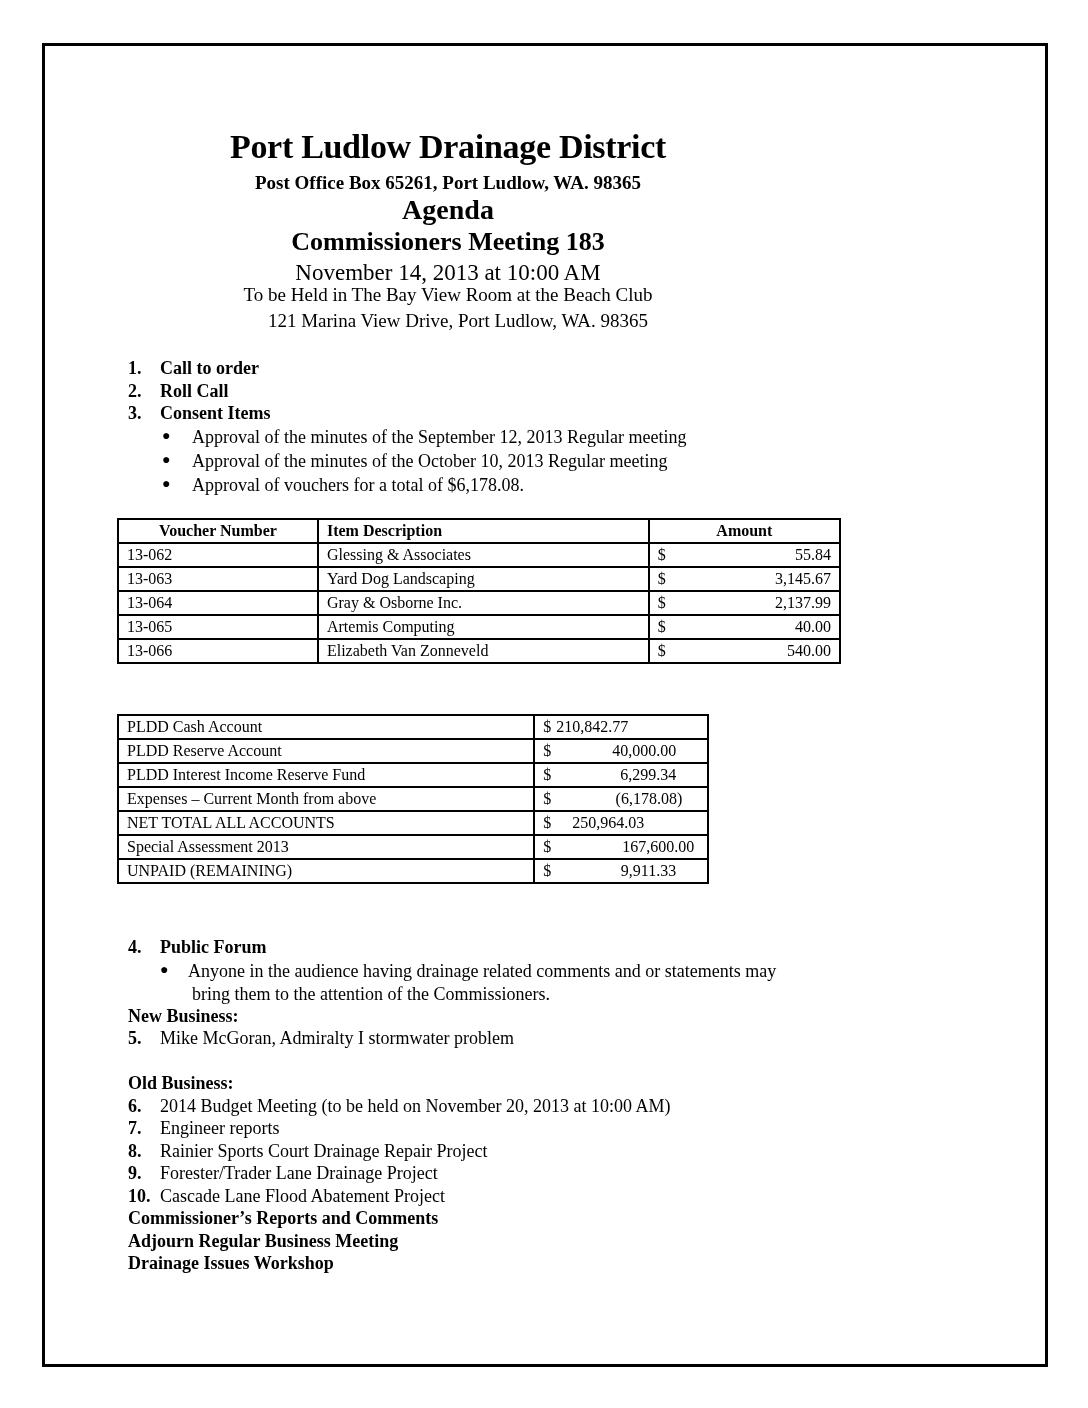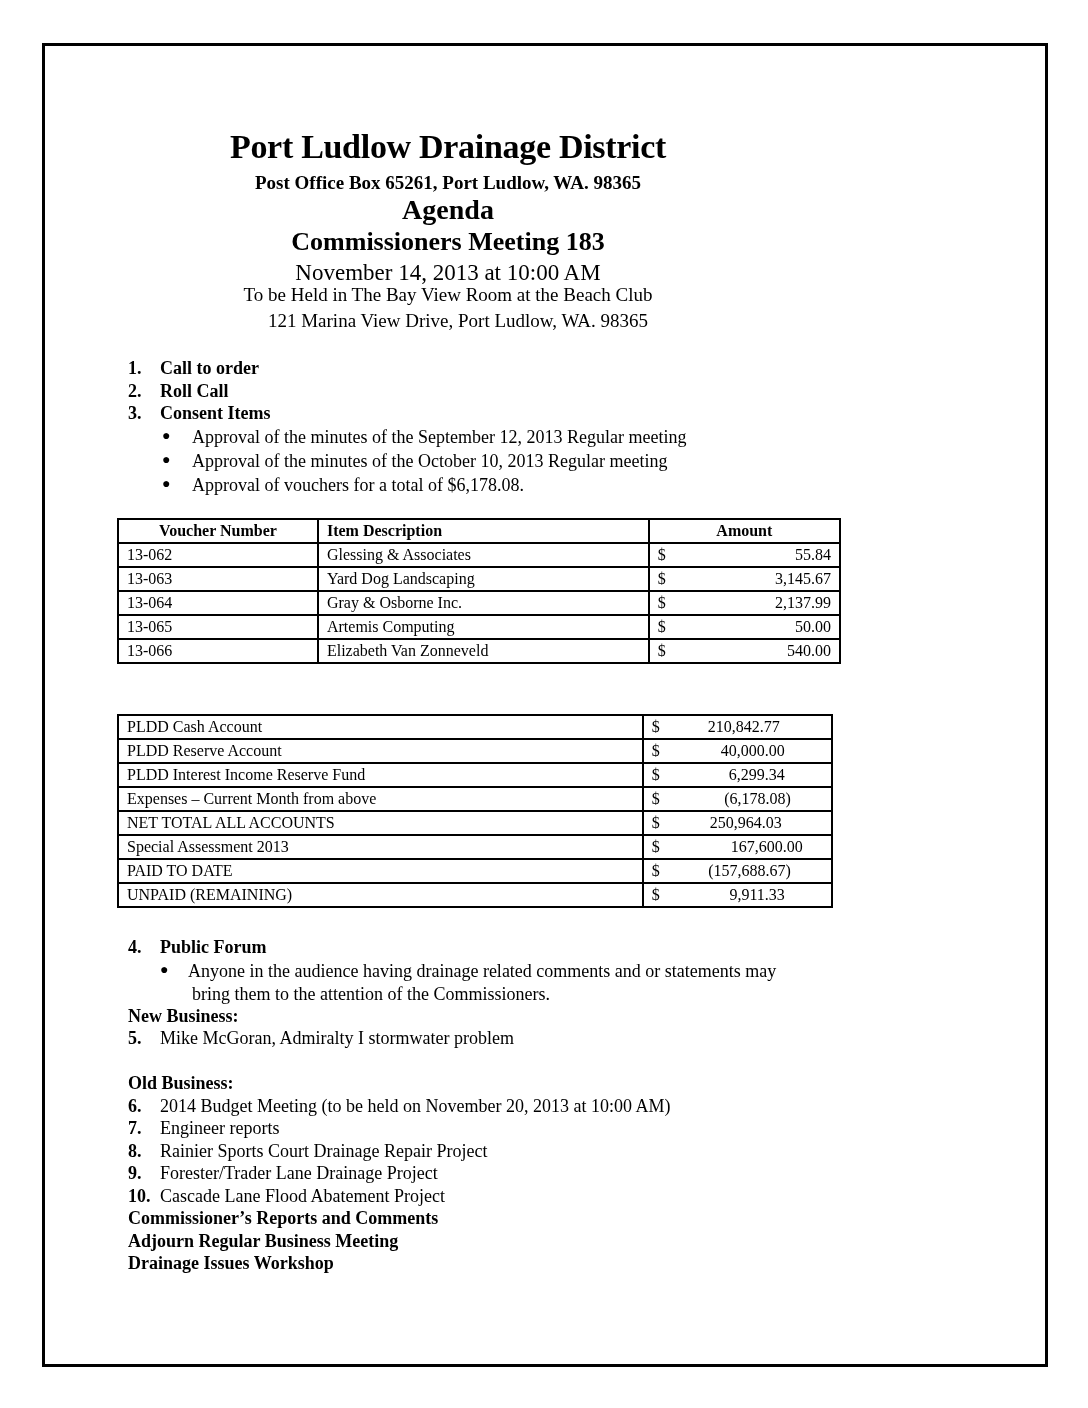--- a/index.html
+++ b/index.html
@@ -93,70 +93,66 @@
             <span>2,137.99</span>
           </div>
         </td>
   </tr>
   <tr>
     <td>13-065</td>
     <td>Artemis Computing</td>
     <td>
           <div class="amt">
             <span>$</span>
-            <span>50.00</span>
+            <span>40.00</span>
           </div>
         </td>
   </tr>
   <tr>
     <td>13-066</td>
     <td>Elizabeth Van Zonneveld</td>
     <td>
           <div class="amt">
             <span>$</span>
             <span>540.00</span>
           </div>
         </td>
   </tr>
 </tbody>
   </table>
 
-<table style="left:117px; top:714px; width:716px;">
+<table style="left:117px; top:714px; width:592px;">
   <colgroup>
       <col style="width:491px">
       <col style="width:177px">
     </colgroup>
   <tbody>
       <tr>
     <td>PLDD Cash Account</td>
-    <td><span>$</span><span style="display:inline-block;width:120px;text-align:right;">210,842.77</span></td>
+    <td><span>$</span><span style="display:inline-block;width:120px;text-align:left;padding-left:5px">210,842.77</span></td>
   </tr>
   <tr>
     <td>PLDD Reserve Account</td>
     <td><span>$</span><span style="display:inline-block;width:120px;text-align:right;padding-left:5px">40,000.00</span></td>
   </tr>
   <tr>
     <td>PLDD Interest Income Reserve Fund</td>
     <td><span>$</span><span style="display:inline-block;width:120px;text-align:right;padding-left:5px">6,299.34</span></td>
   </tr>
   <tr>
     <td>Expenses – Current Month from above</td>
     <td><span>$</span><span style="display:inline-block;width:126px;text-align:right;padding-left:5px">(6,178.08)</span></td>
   </tr>
   <tr>
     <td>NET TOTAL ALL ACCOUNTS</td>
-    <td><span>$</span><span style="display:inline-block;width:120px;text-align:right;padding-left:2px">250,964.03</span></td>
+    <td><span>$</span><span style="display:inline-block;width:120px;padding-left:21px">250,964.03</span></td>
   </tr>
   <tr>
     <td>Special Assessment 2013</td>
     <td><span>$</span><span style="display:inline-block;width:120px;text-align:right;padding-left:23px">167,600.00</span></td>
-  </tr>
-  <tr>
-    <td>PAID TO DATE</td>
-    <td><span>$</span><span style="display:inline-block;width:126px;text-align:right;padding-left:5px">(157,688.67)</span></td>
   </tr>
   <tr>
     <td>UNPAID (REMAINING)</td>
     <td><span>$</span><span style="display:inline-block;width:120px;text-align:right;padding-left:5px">9,911.33</span></td>
   </tr>
 </tbody>
   </table>
 
 <div class="line b" style="left:128px; top:936px;">
   <span class="num">4.</span><span>Public Forum</span>

